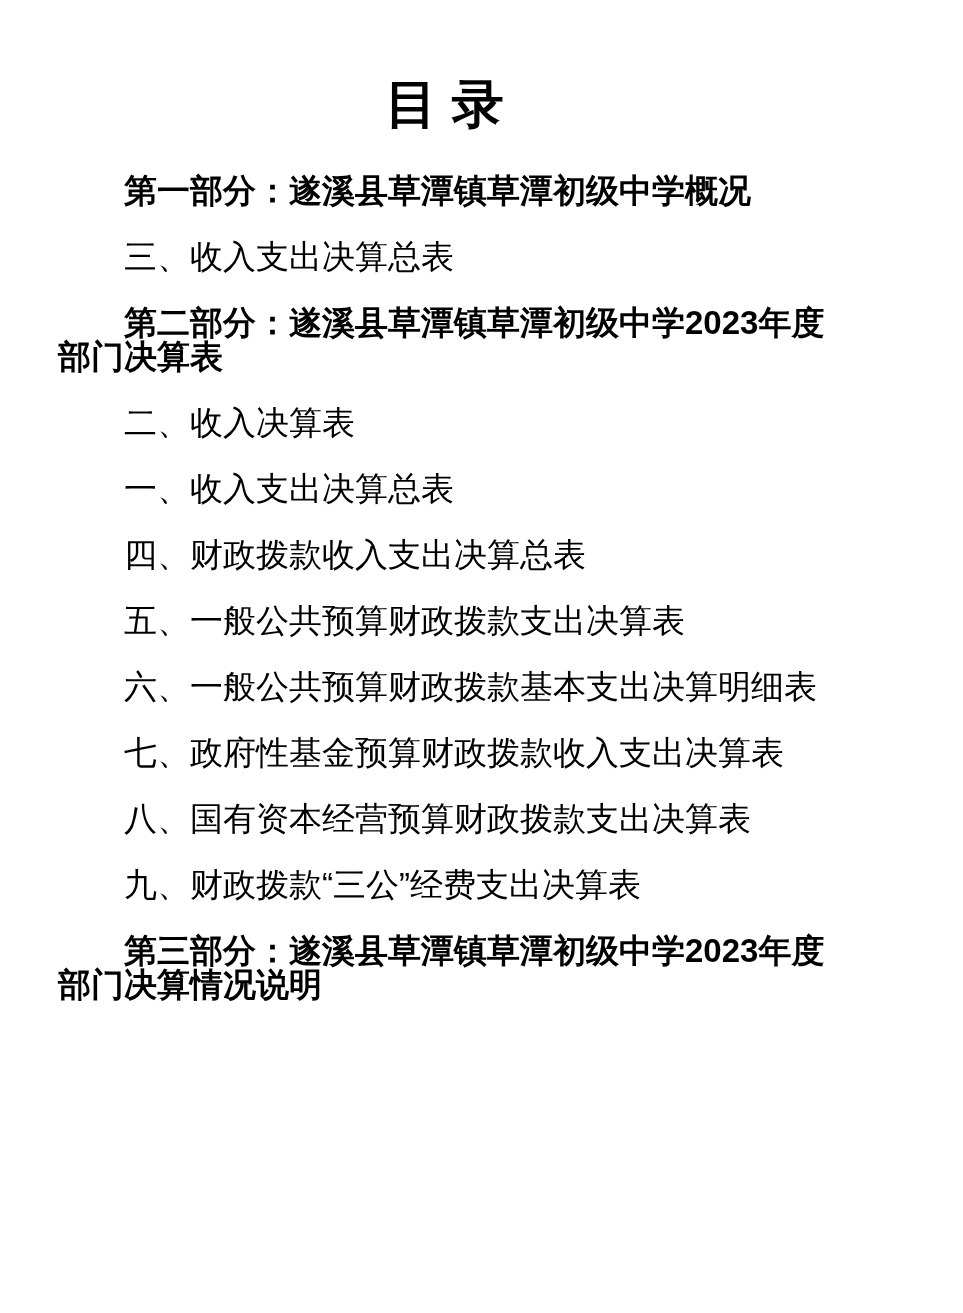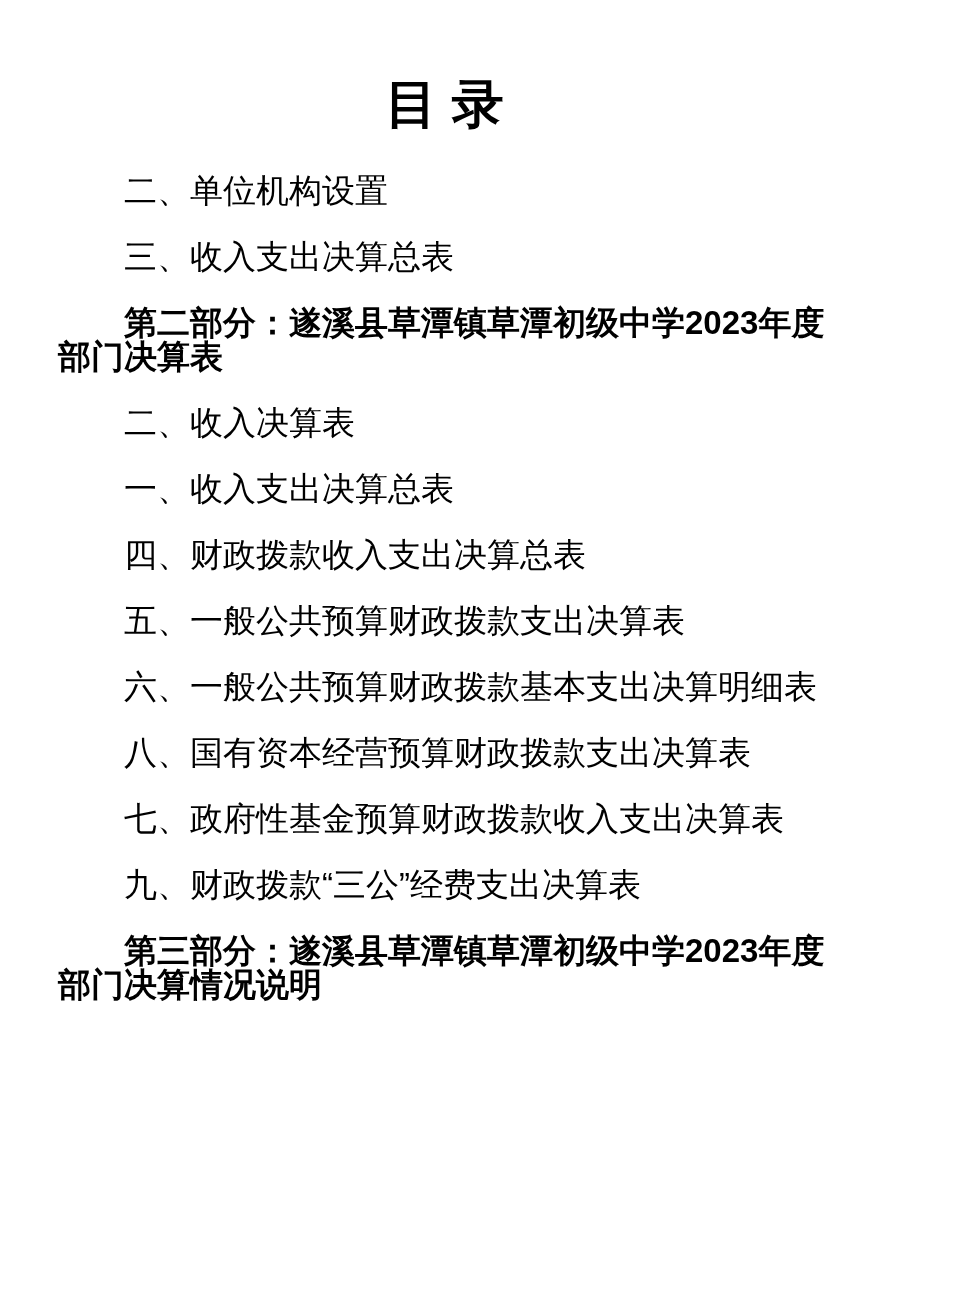--- a/index.html
+++ b/index.html
@@ -41,31 +41,31 @@
     font-weight: normal;
   }
 </style>
 </head>
 <body>
 
 <div class="page">
 
   <h1 class="doc-title">目 录</h1>
 
+  <p class="para sec-heading">第一部分：遂溪县草潭镇草潭初级中学概况</p>
 
-  <p class="para toc-item">二、单位机构设置</p>
   <p class="para toc-item">三、收入支出决算总表</p>
 
   <p class="para sec-heading">第二部分：遂溪县草潭镇草潭初级中学2023年度部门决算表</p>
 
   <p class="para toc-item">二、收入决算表</p>
   <p class="para toc-item">一、收入支出决算总表</p>
   <p class="para toc-item">四、财政拨款收入支出决算总表</p>
   <p class="para toc-item">五、一般公共预算财政拨款支出决算表</p>
   <p class="para toc-item">六、一般公共预算财政拨款基本支出决算明细表</p>
+  <p class="para toc-item">七、政府性基金预算财政拨款收入支出决算表</p>
   <p class="para toc-item">八、国有资本经营预算财政拨款支出决算表</p>
-  <p class="para toc-item">七、政府性基金预算财政拨款收入支出决算表</p>
   <p class="para toc-item">九、财政拨款“三公”经费支出决算表</p>
 
   <p class="para sec-heading">第三部分：遂溪县草潭镇草潭初级中学2023年度部门决算情况说明</p>
 
 
 </div>
 
 </body></html>

